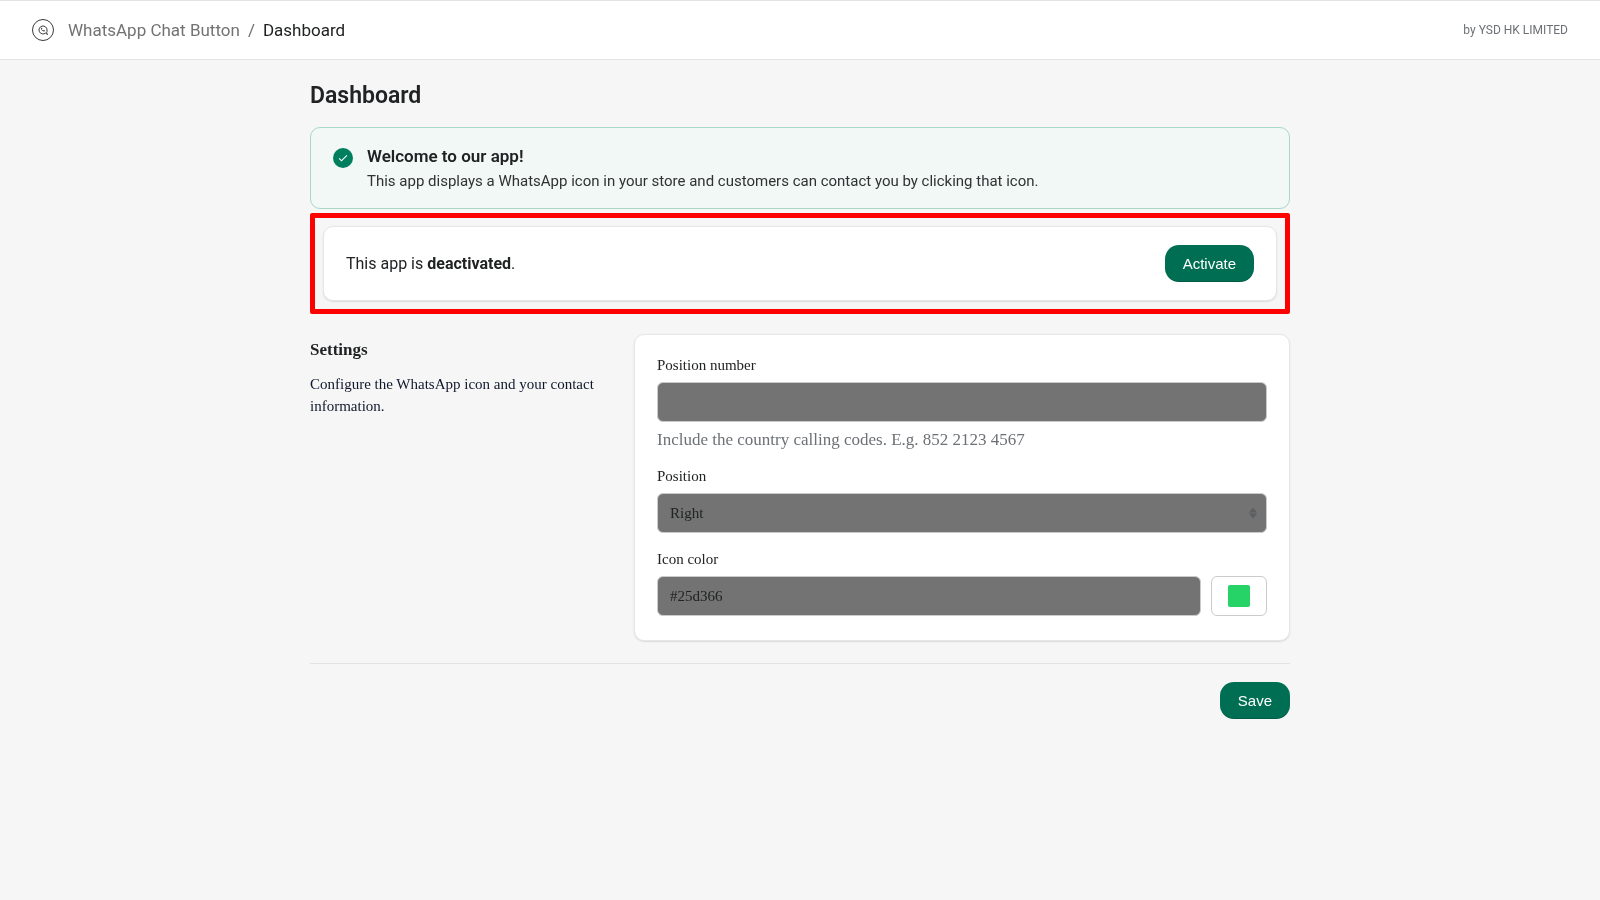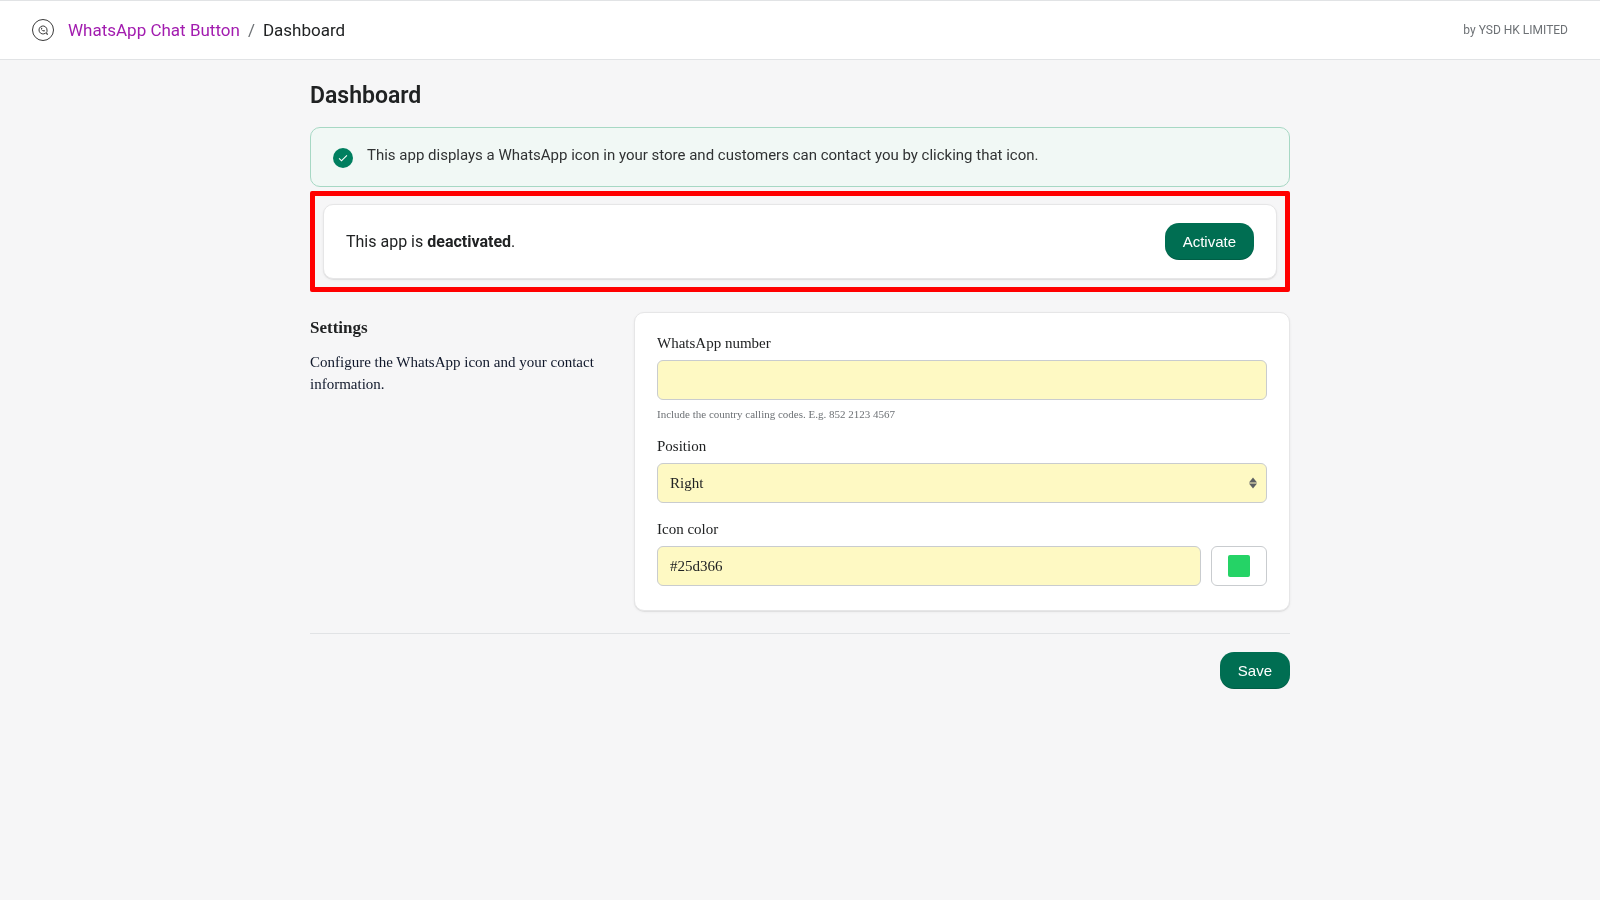--- a/index.html
+++ b/index.html
@@ -28,21 +28,21 @@
     font-size: 17px;
   }
   .breadcrumb .logo {
     width: 22px; height: 22px;
     border-radius: 50%;
     border: 1.5px solid #3a3a3a;
     display:flex; align-items:center; justify-content:center;
     margin-right: 6px;
   }
   .breadcrumb .logo svg { width: 12px; height: 12px; }
-  .breadcrumb .crumb-parent { color: #a21caf; }
+  .breadcrumb .crumb-parent { color: #737373; }
   .breadcrumb .sep { color: #6d7175; }
   .breadcrumb .crumb-current { color: #202223; }
   .byline { color: #6d7175; font-size: 12px; }
   .page {
     padding: 22px 0 40px;
   }
   .container {
     width: 980px;
     margin: 0 auto;
   }
@@ -117,27 +117,27 @@
     padding: 22px 22px 24px;
   }
   .field { margin-bottom: 18px; }
   .field:last-child { margin-bottom: 0; }
   .label { font-size: 15px; color: #202223; margin-bottom: 8px; display: block; }
   .input, .select {
     width: 100%;
     height: 40px;
     border: 1px solid #c9cccf;
     border-radius: 6px;
-    background: #fef9c3;
+    background: #737373;
     padding: 0 12px;
     font-size: 15px;
     color: #202223;
     font-family: inherit;
   }
-  .helper { color: #6d7175; font-size: 11px; margin-top: 8px; }
+  .helper { color: #6d7175; font-size: 17px; margin-top: 8px; }
   .select-wrap { position: relative; }
   .select { appearance: none; padding-right: 34px; }
   .select-caret {
     position: absolute; right: 10px; top: 50%; transform: translateY(-50%);
     display: flex; flex-direction: column; gap: 1px;
     pointer-events: none;
   }
   .select-caret .tri {
     width: 0; height: 0; border-left: 4px solid transparent; border-right: 4px solid transparent;
   }
@@ -187,20 +187,21 @@
   <div class="container">
     <h1 class="page-title">Dashboard</h1>
 
     <div class="banner">
       <span class="check">
         <svg viewBox="0 0 24 24">
             <path d="M9 16.2 4.8 12l-1.4 1.4L9 19 20.6 7.4 19.2 6z"></path>
           </svg>
       </span>
       <div>
+        <div class="banner-title">Welcome to our app!</div>
         <div class="banner-desc">This app displays a WhatsApp icon in your store and customers can contact you by clicking that icon.</div>
       </div>
     </div>
 
     <div class="highlight-box">
       <div class="card status-card">
         <div class="status-text">
           <span>This app is </span><span class="bold">deactivated</span><span>.</span>
         </div>
         <button class="btn-primary">Activate</button>
@@ -208,21 +209,21 @@
     </div>
 
     <div class="settings-row">
       <div class="settings-left">
         <div class="settings-heading">Settings</div>
         <div class="settings-desc">Configure the WhatsApp icon and your contact information.</div>
       </div>
       <div class="card settings-card">
 
         <div class="field">
-          <label class="label">WhatsApp number</label>
+          <label class="label">Position number</label>
           <input class="input" type="text" value="" style="">
           <div class="helper">Include the country calling codes. E.g. 852 2123 4567</div>
         </div>
 
         <div class="field">
           <label class="label">Position</label>
           <div class="select-wrap">
             <select class="select">
               <option>Right</option>
             </select>

